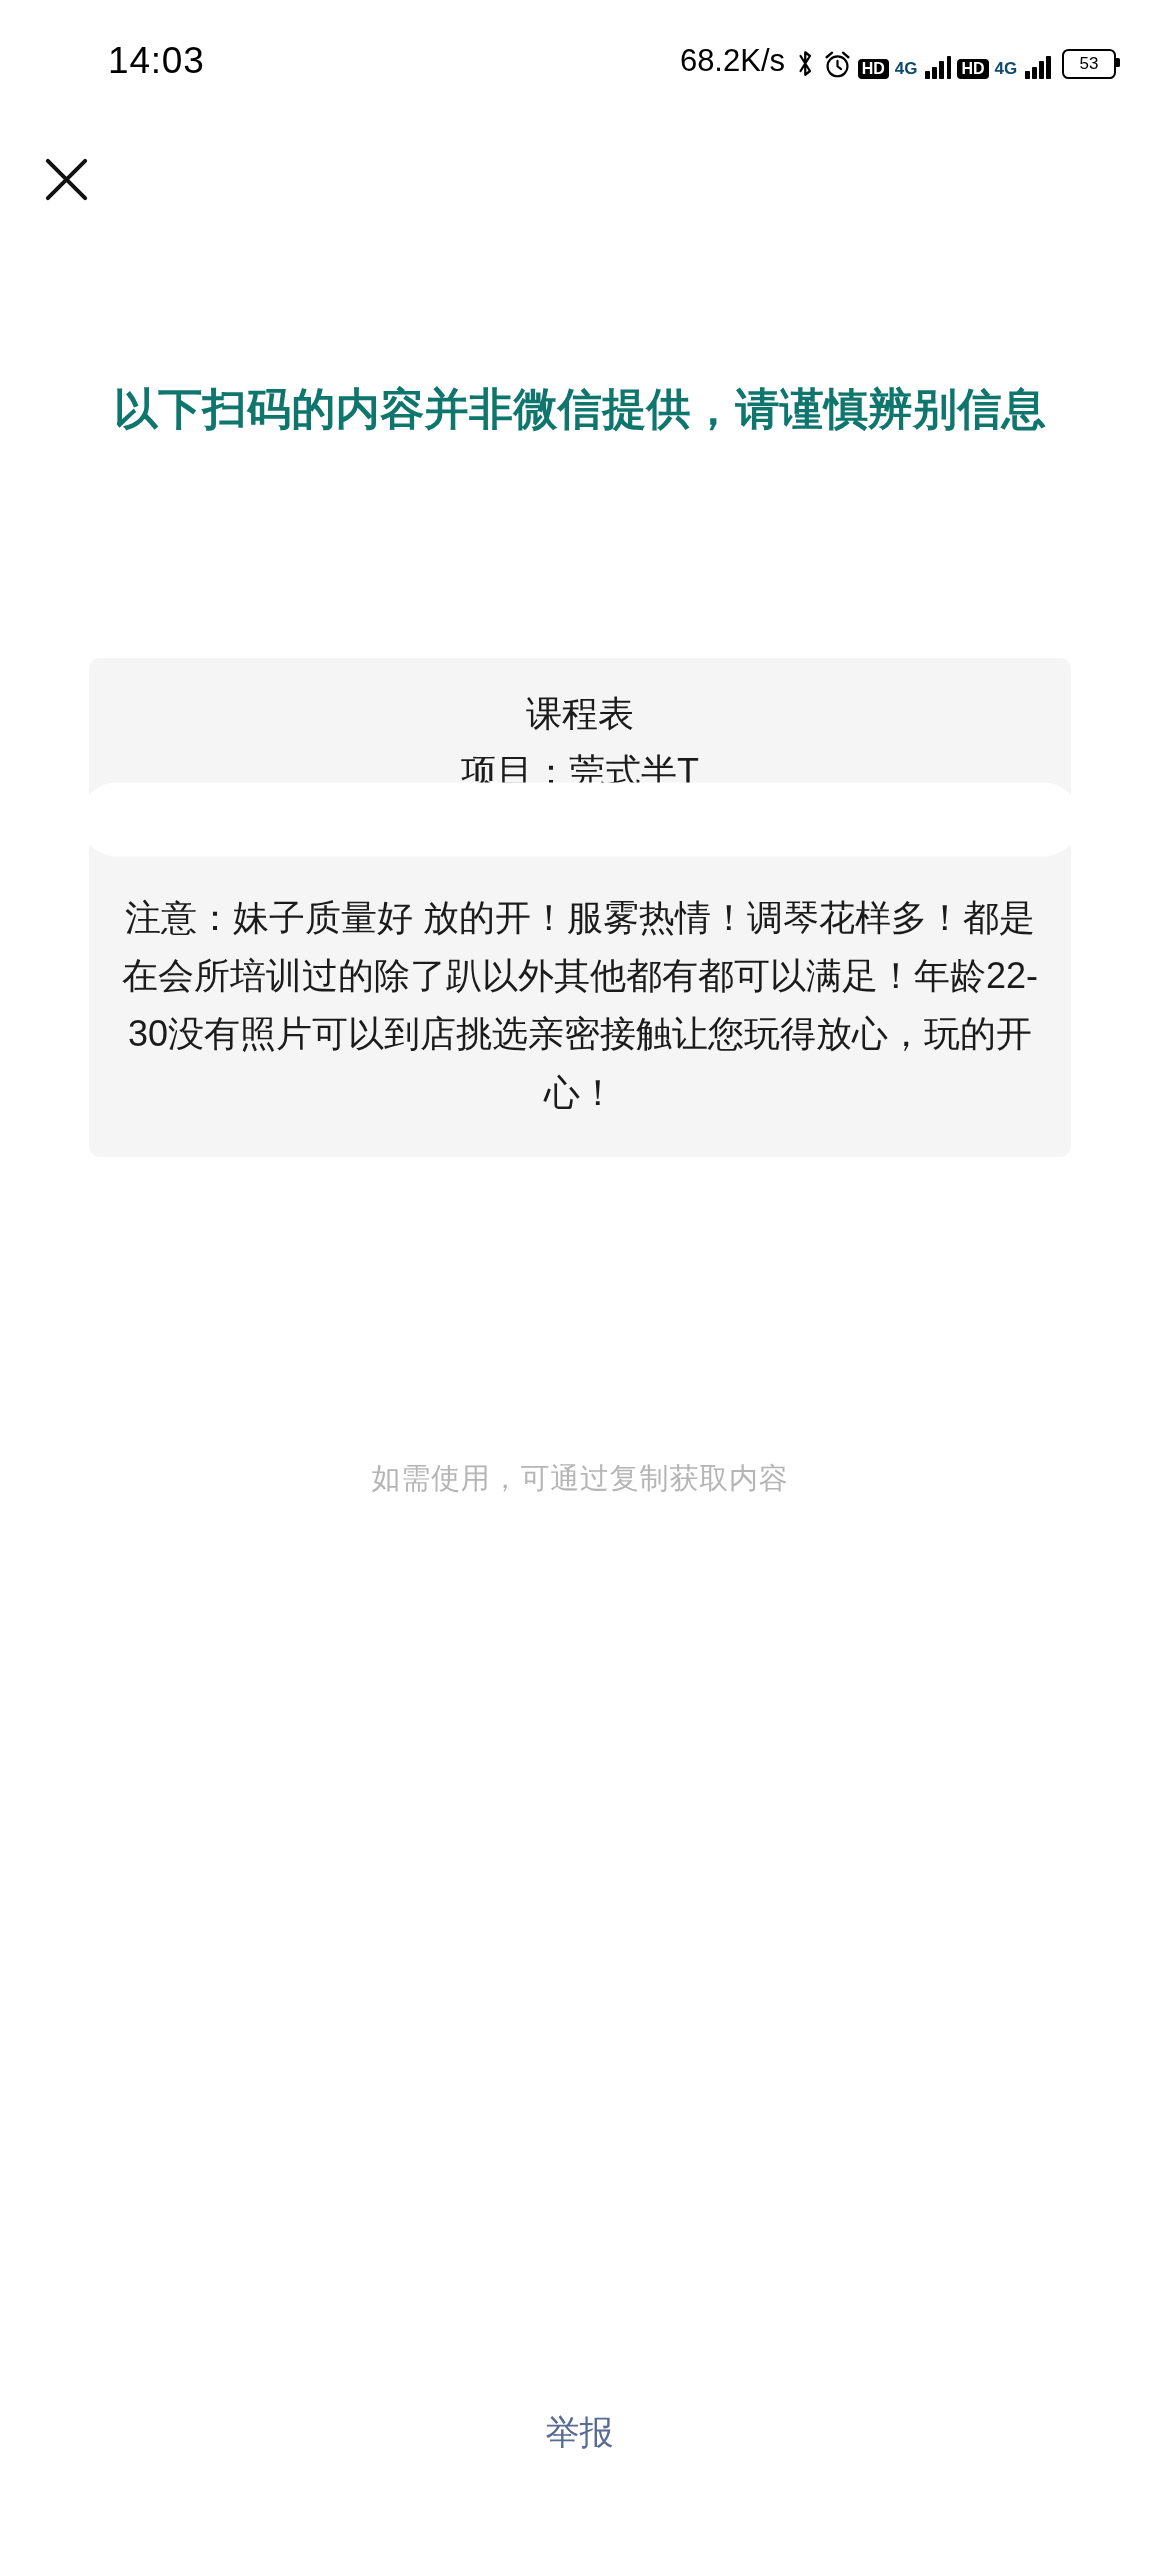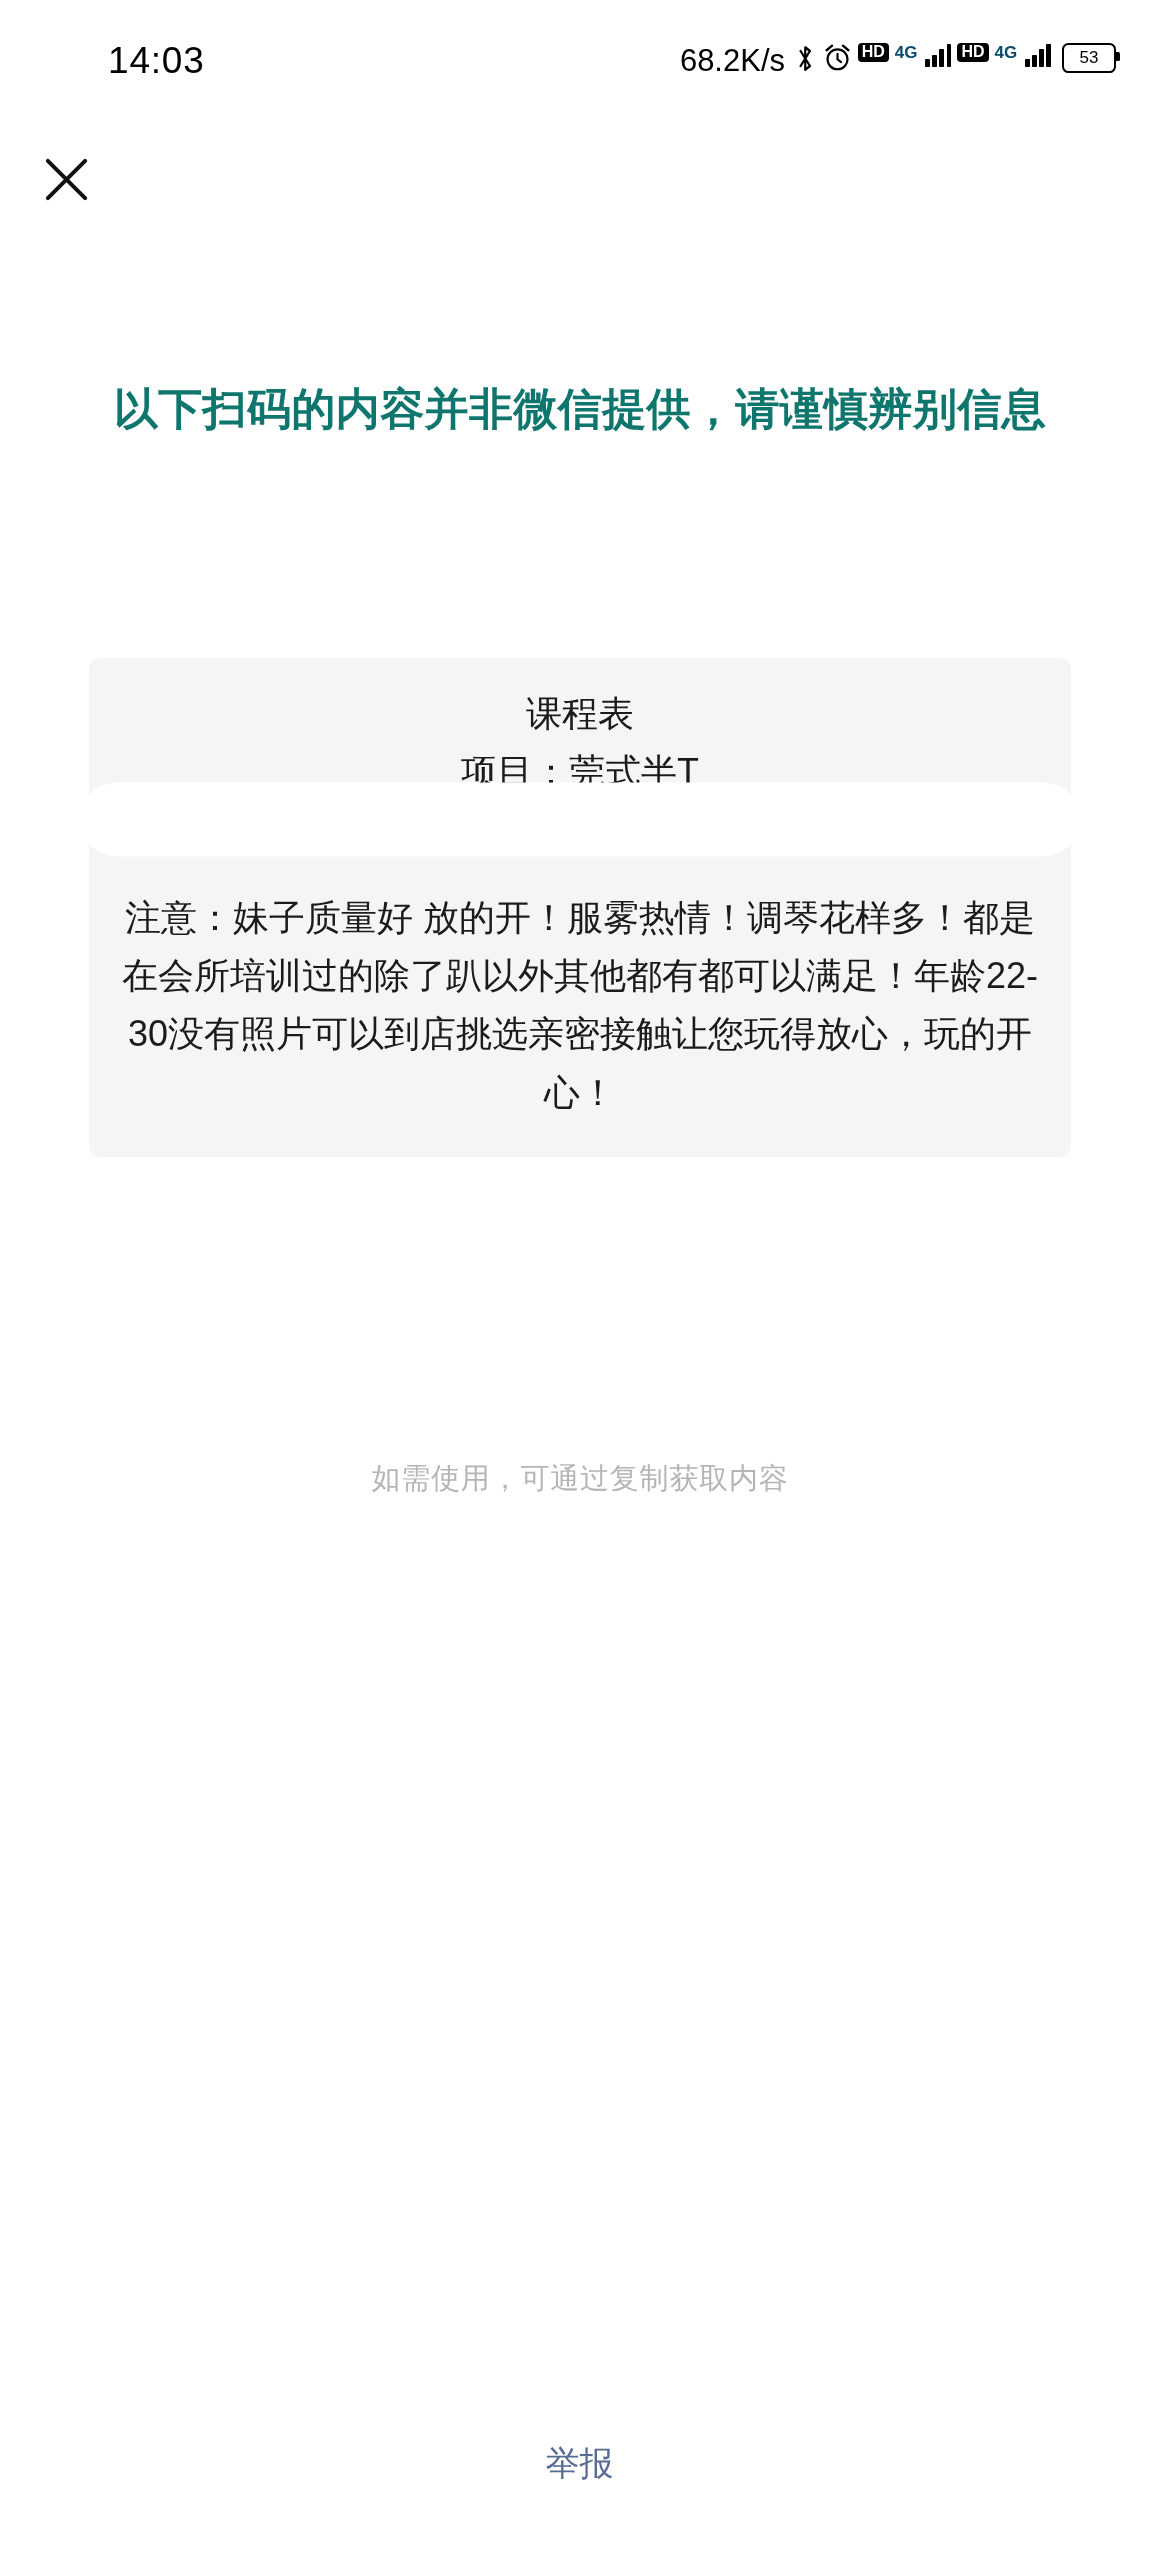--- a/index.html
+++ b/index.html
@@ -28,21 +28,21 @@
   .status-time {
     font-size: 37px;
     color: #000;
     letter-spacing: 0.8px;
     margin-left: 65px;
     font-weight: 400;
   }
   .status-right {
     margin-left: auto;
     display: flex;
-    align-items: flex-start;
+    align-items: flex-end;
     gap: 6px;
   }
   .net-speed {
     font-size: 31px;
     color: #000;
     letter-spacing: 0px;
     margin-right: 3.2px;
   }
   .ic {
     display: inline-flex;
@@ -186,21 +186,21 @@
     width: 982px;
     text-align: center;
     font-size: 29px;
     color: #b5b5b5;
     letter-spacing: 0.8px;
   }
 
   
   .report-link {
     position: absolute;
-    bottom: 89px;
+    bottom: 120px;
     left: 0;
     width: 100%;
     text-align: center;
     font-size: 34px;
     color: #576b95;
     cursor: pointer;
   }
 </style>
 </head>
 <body>

